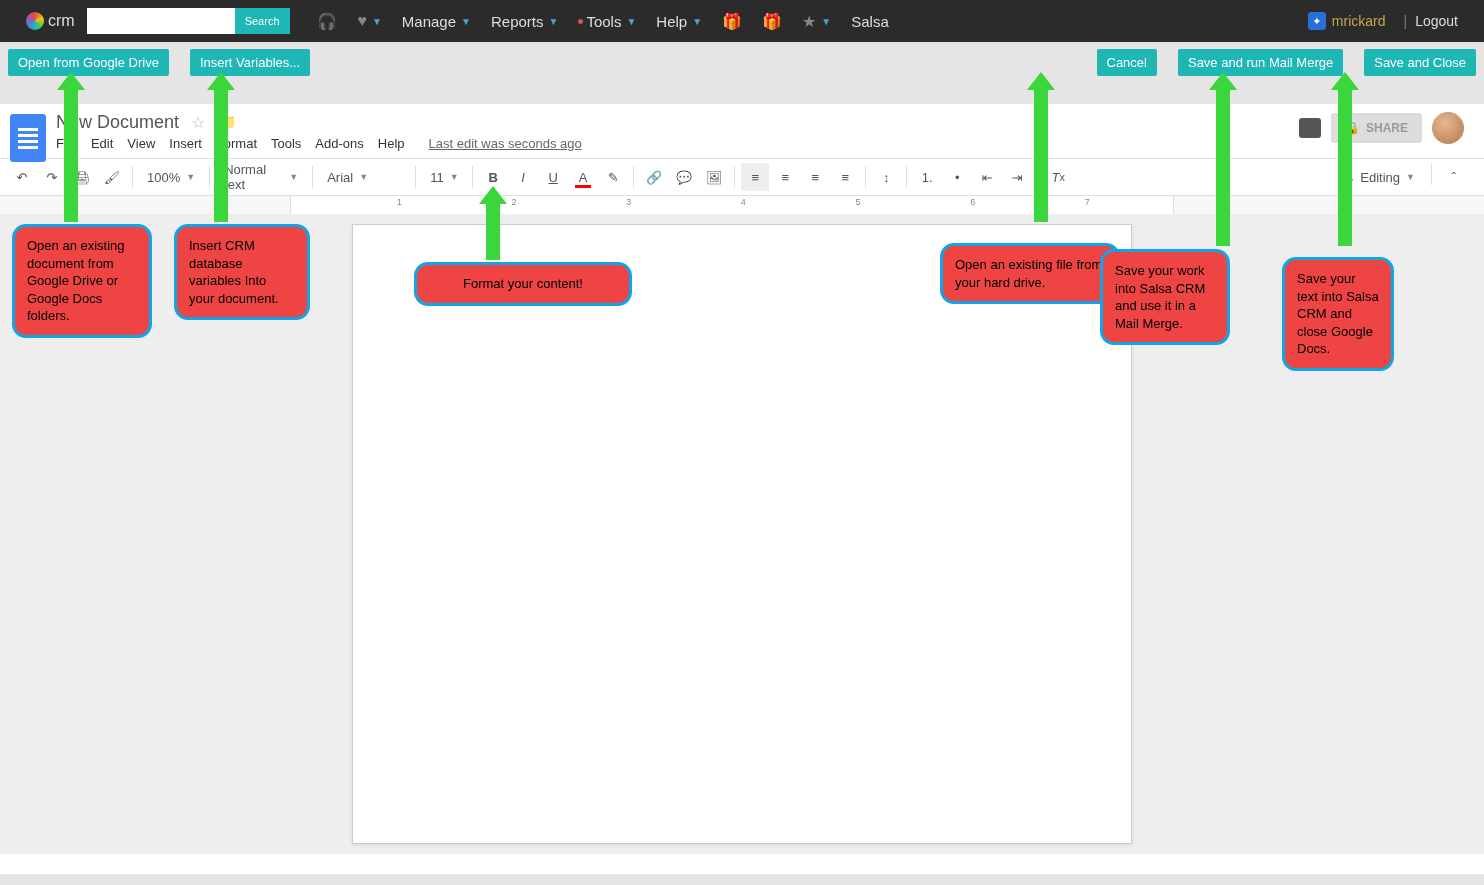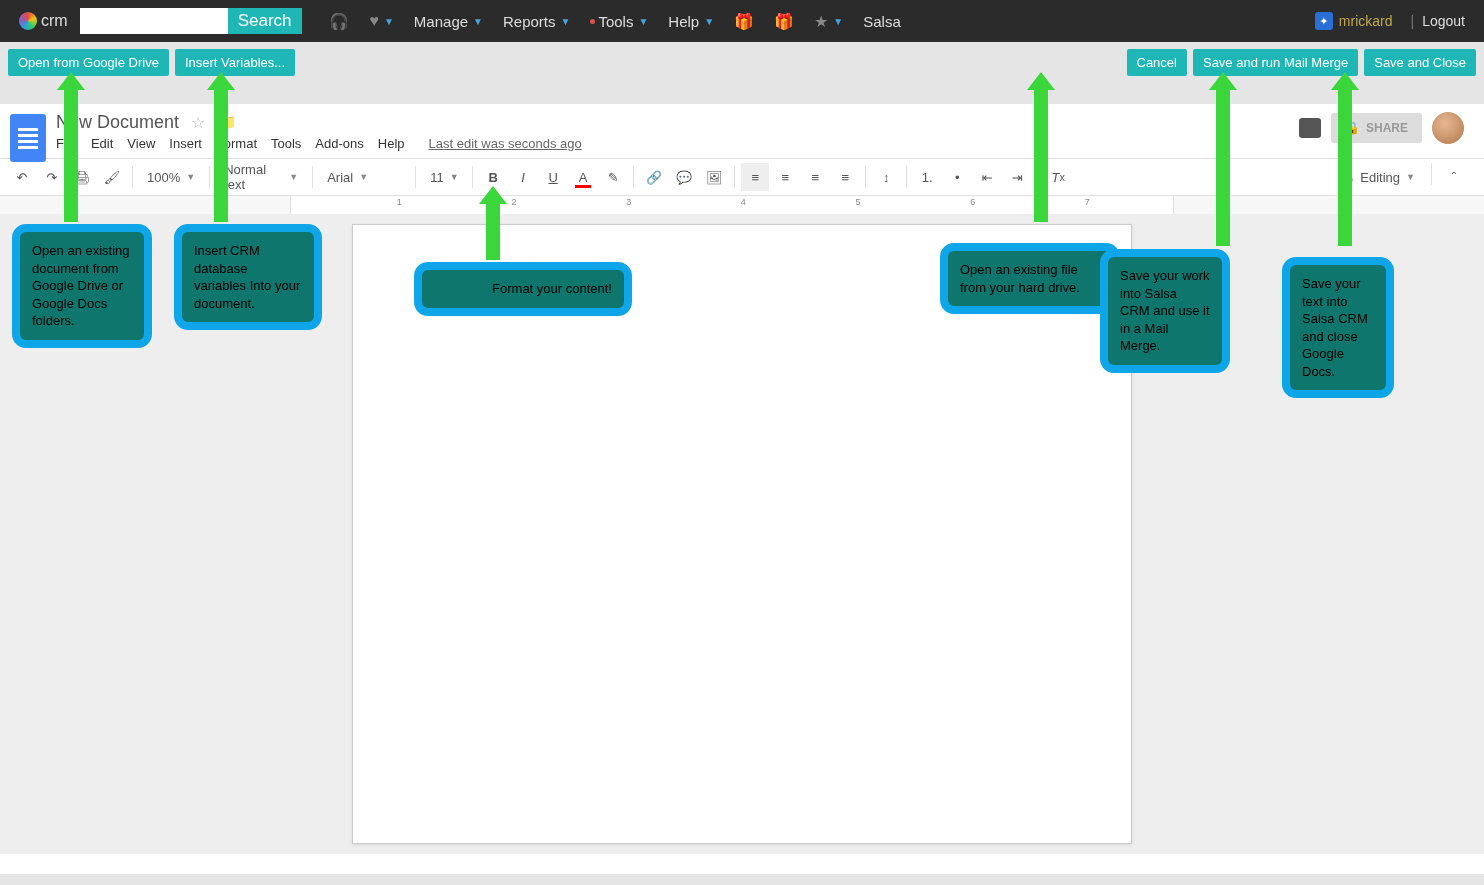--- a/index.html
+++ b/index.html
@@ -1,37 +1,37 @@
 <!DOCTYPE html>
 <html><head>
 <meta charset="utf-8">
 <style>
   * { box-sizing: border-box; margin: 0; padding: 0; }
   body { font-family: Arial, Helvetica, sans-serif; background: #e5e5e5; width: 1484px; height: 885px; overflow: hidden; position: relative; }
 
   
-  .crm-bar { background: #2b2b2b; height: 42px; display: flex; align-items: center; padding: 0 19px; color: #ddd; font-size: 14px; }
+  .crm-bar { background: #2b2b2b; height: 42px; display: flex; align-items: center; padding: 0 26px; color: #ddd; font-size: 14px; }
   .crm-logo { display: flex; align-items: center; gap: 4px; margin-right: 12px; }
   .crm-logo-icon { width: 18px; height: 18px; background: conic-gradient(#e74c3c, #f1c40f, #2ecc71, #3498db, #9b59b6, #e74c3c); border-radius: 50%; }
   .crm-logo-text { color: #ddd; font-size: 16px; }
   .search-box { display: flex; margin-right: 18px; }
   .search-input { width: 148px; height: 26px; border: none; padding: 0 6px; font-size: 13px; background: #fff; }
-  .search-btn { background: #1fb6b6; color: #fff; border: none; height: 26px; padding: 0 10px; font-size: 17px; cursor: pointer; }
+  .search-btn { background: #1fb6b6; color: #fff; border: none; height: 26px; padding: 0 10px; font-size: 11px; cursor: pointer; }
   .nav-item { display: flex; align-items: center; color: #ddd; padding: 0 10px; height: 42px; cursor: pointer; font-size: 15px; }
   .nav-caret { color: #4aa3d6; font-size: 10px; margin-left: 5px; }
   .nav-red-dot { width: 5px; height: 5px; background: #d9534f; border-radius: 50%; margin-right: 3px; }
   .nav-icon { font-size: 16px; color: #888; }
   .spacer { flex: 1; }
   .user-icon { width: 18px; height: 18px; background: #2a6fd6; border-radius: 3px; display: flex; align-items: center; justify-content: center; color: #fff; font-size: 11px; margin-right: 6px; }
   .username { color: #c0a94b; margin-right: 10px; }
   .divider { color: #777; margin: 0 8px; }
   .logout { color: #ddd; cursor: pointer; }
 
   
-  .action-bar { height: 40px; display: flex; align-items: center; padding: 16px 8px; gap: 6px; }
+  .action-bar { height: 40px; display: flex; align-items: center; padding: 16px 8px; gap: 21px; }
   .teal-btn { background: #1fb6b6; color: #fff; border: none; padding: 6px 10px; font-size: 13px; cursor: pointer; border-radius: 2px; }
   
   
   .docs-wrap { background: #fff; margin-top: 22px; position: relative; height: 770px; }
   .docs-header { display: flex; align-items: flex-start; padding: 8px 10px 0 10px; height: 54px; }
   .docs-icon { width: 36px; height: 48px; background: #4285f4; border-radius: 3px; position: relative; margin-right: 10px; margin-top: 2px; }
   .docs-icon::after { content:""; position:absolute; left:8px; top:14px; right:8px; height:3px; background:#fff; box-shadow: 0 6px 0 #fff, 0 12px 0 #fff, 0 18px 0 #fff; }
   .doc-title-area { display: flex; flex-direction: column; }
   .doc-title-row { display: flex; align-items: center; gap: 12px; }
   .doc-title { font-size: 18px; color: #555; }
@@ -57,21 +57,21 @@
   .ruler-inner { position: absolute; left: 290px; right: 310px; height: 100%; background: #fff; border-left: 1px solid #ddd; border-right: 1px solid #ddd; }
   .ruler-inner span { position: absolute; top: 1px; }
   .page-area { background: #eee; height: 640px; position: relative; padding-top: 10px; }
   .page { width: 780px; height: 620px; background: #fff; margin: 0 auto; border: 1px solid #ccc; box-shadow: 0 1px 3px rgba(0,0,0,0.1); }
 
   
   .arrow { position: absolute; width: 14px; background: #3bd63b; }
   .arrow::before { content:""; position:absolute; top:-14px; left:-7px; border-left:14px solid transparent; border-right:14px solid transparent; border-bottom:18px solid #3bd63b; }
 
   
-  .callout { position: absolute; background: #0f766e; border: 8px solid #0ea5e9; border-radius: 14px; padding: 10px 12px; font-size: 13px; line-height: 1.35; }
+  .callout { position: absolute; background: #ef4444; border: 3px solid #0ea5e9; border-radius: 14px; padding: 10px 12px; font-size: 13px; line-height: 1.35; }
 
 </style>
 </head>
 <body>
 
 <div class="crm-bar">
   <div class="crm-logo">
     <div class="crm-logo-icon"></div>
     <span class="crm-logo-text">crm</span>
   </div>
@@ -253,17 +253,17 @@
 </div>
 
 <div class="arrow" style="left:64px; top:86px; height:136px"></div>
 <div class="arrow" style="left:214px; top:86px; height:136px"></div>
 <div class="arrow" style="left:486px; top:200px; height:60px"></div>
 <div class="arrow" style="left:1034px; top:86px; height:136px"></div>
 <div class="arrow" style="left:1216px; top:86px; height:160px"></div>
 <div class="arrow" style="left:1338px; top:86px; height:160px"></div>
 
 <div class="callout" style="left:12px; top:224px; width:140px">Open an existing document from Google Drive or Google Docs folders.</div>
-<div class="callout" style="left:174px; top:224px; width:148px">Insert CRM database variables Into your document.</div>
-<div class="callout" style="left:414px; top:262px; width:218px; text-align:right">Format your content!</div>
+<div class="callout" style="left:174px; top:224px; width:136px">Insert CRM database variables Into your document.</div>
+<div class="callout" style="left:414px; top:262px; width:218px; text-align:center">Format your content!</div>
 <div class="callout" style="left:940px; top:243px; width:180px">Open an existing file from your hard drive.</div>
 <div class="callout" style="left:1100px; top:249px; width:130px">Save your work into Salsa CRM and use it in a Mail Merge.</div>
 <div class="callout" style="left:1282px; top:257px; width:112px">Save your text into Salsa CRM and close Google Docs.</div>
 
 </body></html>

